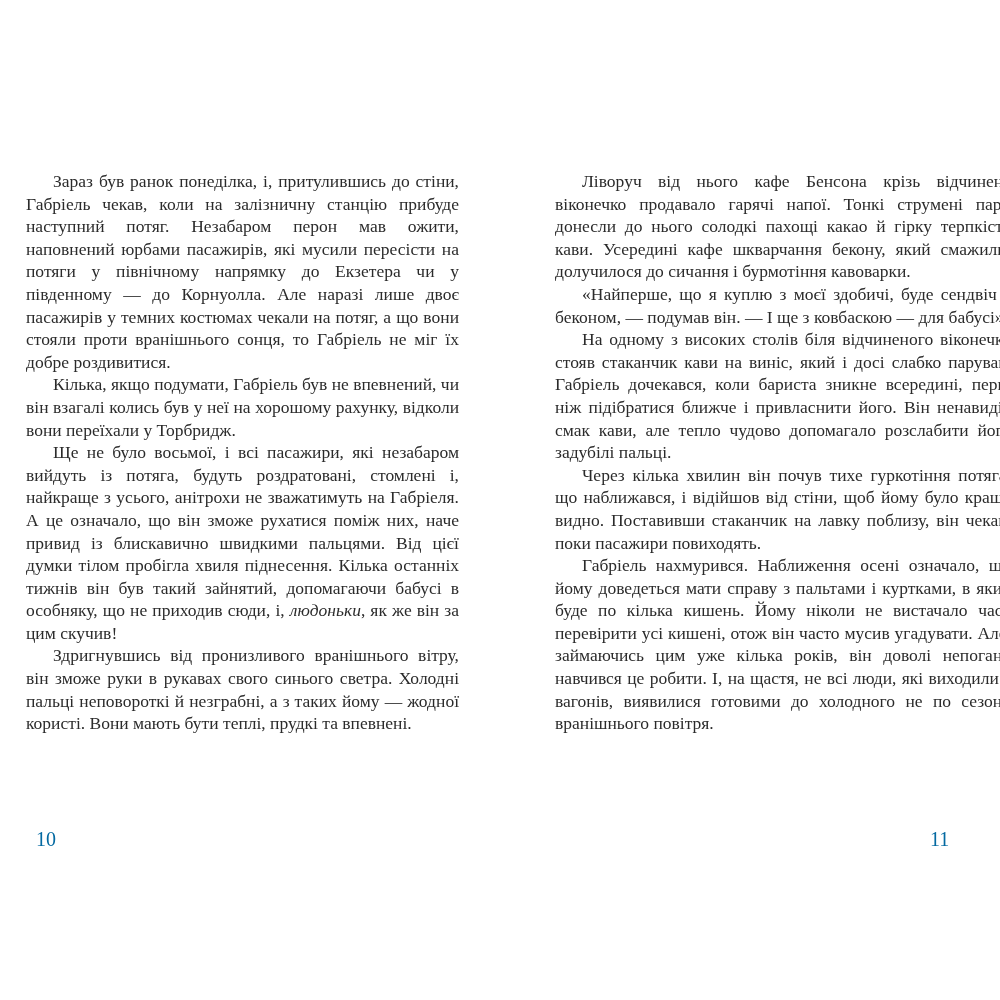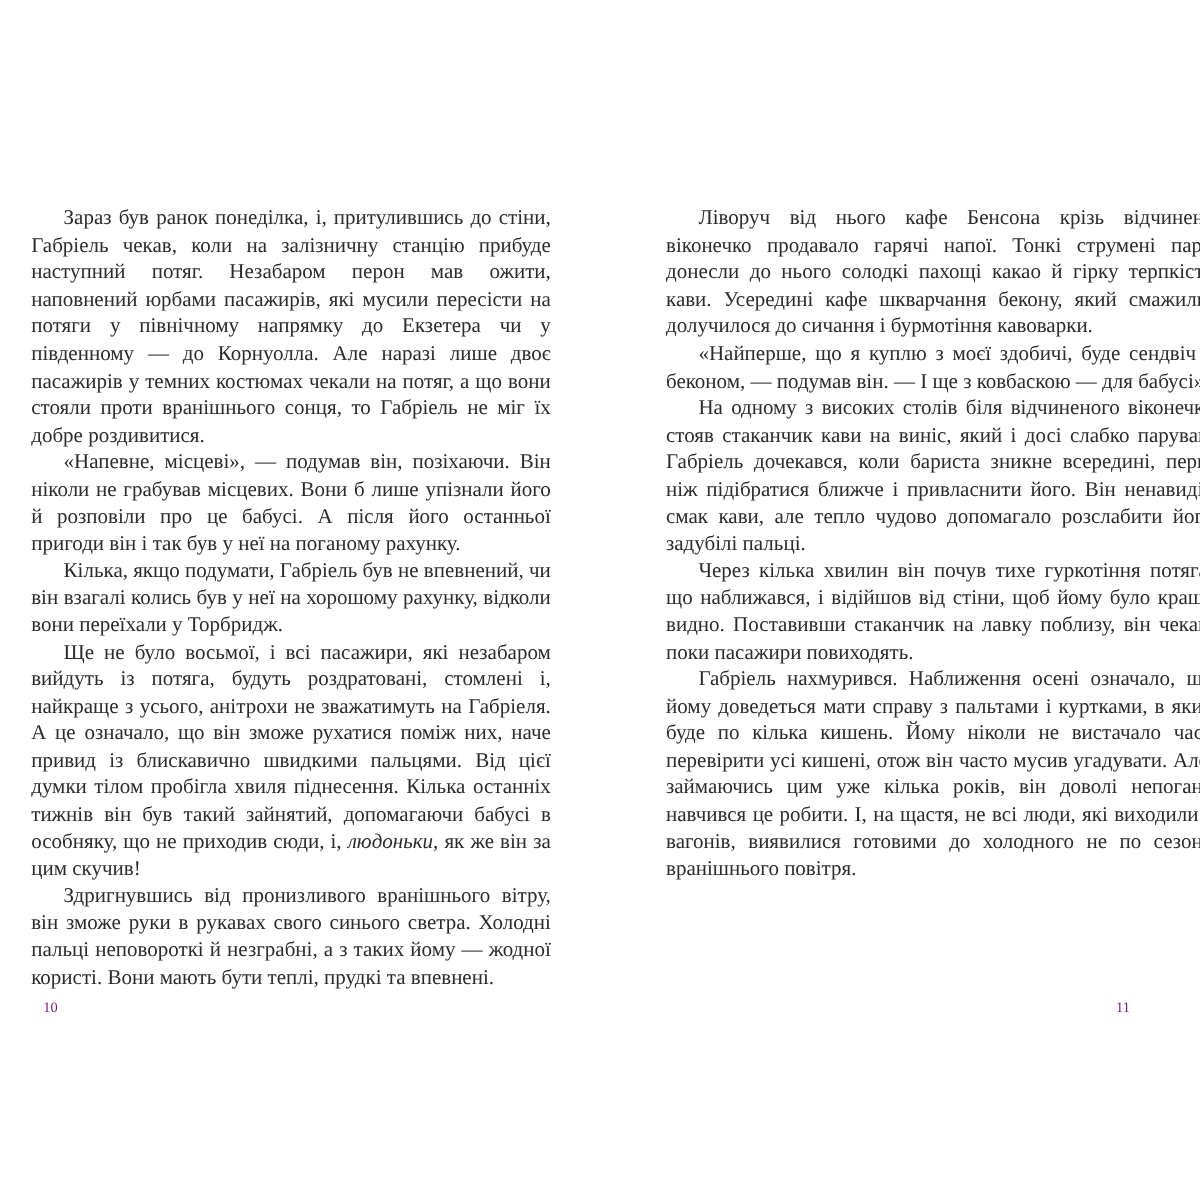--- a/index.html
+++ b/index.html
@@ -28,35 +28,34 @@
   .page-column.right { left: 555px; width: 456px; }
   .page-column p {
     margin: 0;
     padding: 0;
     text-indent: 27px;
   }
   .italic-word { font-style: italic; }
   .page-number {
     position: absolute;
     top: 830px;
-    font-size: 12px;
+    font-size: 20px;
     line-height: 18px;
-    color: #701a75;
+    color: #0369a1;
   }
   .page-number.left  { left: 36px; }
   .page-number.right { left: 930px; }
 </style>
 </head>
 <body>
 
 <div class="spread">
 
   <div class="page-column left">
     <p>Зараз був ранок понеділка, і, притулившись до стіни, Габріель чекав, коли на залізничну станцію прибуде наступний потяг. Незабаром перон мав ожити, наповнений юрбами пасажирів, які мусили пересісти на потяги у північному напрямку до Екзетера чи у південному — до Корнуолла. Але наразі лише двоє пасажирів у темних костюмах чекали на потяг, а що вони стояли проти вранішнього сонця, то Габріель не міг їх добре роздивитися.</p>
-    <p>«Напевне, місцеві», — подумав він, позіхаючи. Він ніколи не грабував місцевих. Вони б лише упізнали його й розповіли про це бабусі. А після його останньої пригоди він і так був у неї на поганому рахунку.</p>
     <p>Кілька, якщо подумати, Габріель був не впевнений, чи він взагалі колись був у неї на хорошому рахунку, відколи вони переїхали у Торбридж.</p>
     <p><span>Ще не було восьмої, і всі пасажири, які незабаром вийдуть із потяга, будуть роздратовані, стомлені і, найкраще з усього, анітрохи не зважатимуть на Габріеля. А це означало, що він зможе рухатися поміж них, наче привид із блискавично швидкими пальцями. Від цієї думки тілом пробігла хвиля піднесення. Кілька останніх тижнів він був такий зайнятий, допомагаючи бабусі в особняку, що не приходив сюди, і, </span><span class="italic-word">людоньки</span><span>, як же він за цим скучив!</span></p>
     <p>Здригнувшись від пронизливого вранішнього вітру, він зможе руки в рукавах свого синього светра. Холодні пальці неповороткі й незграбні, а з таких йому — жодної користі. Вони мають бути теплі, прудкі та впевнені.</p>
   </div>
 
   <div class="page-column right">
     <p>Ліворуч від нього кафе Бенсона крізь відчинене віконечко продавало гарячі напої. Тонкі струмені пари донесли до нього солодкі пахощі какао й гірку терпкість кави. Усередині кафе шкварчання бекону, який смажили, долучилося до сичання і бурмотіння кавоварки.</p>
     <p>«Найперше, що я куплю з моєї здобичі, буде сендвіч з беконом, — подумав він. — І ще з ковбаскою — для бабусі».</p>
     <p>На одному з високих столів біля відчиненого віконечка стояв стаканчик кави на виніс, який і досі слабко парував. Габріель дочекався, коли бариста зникне всередині, перш ніж підібратися ближче і привласнити його. Він ненавидів смак кави, але тепло чудово допомагало розслабити його задубілі пальці.</p>
     <p>Через кілька хвилин він почув тихе гуркотіння потяга, що наближався, і відійшов від стіни, щоб йому було краще видно. Поставивши стаканчик на лавку поблизу, він чекав, поки пасажири повиходять.</p>

